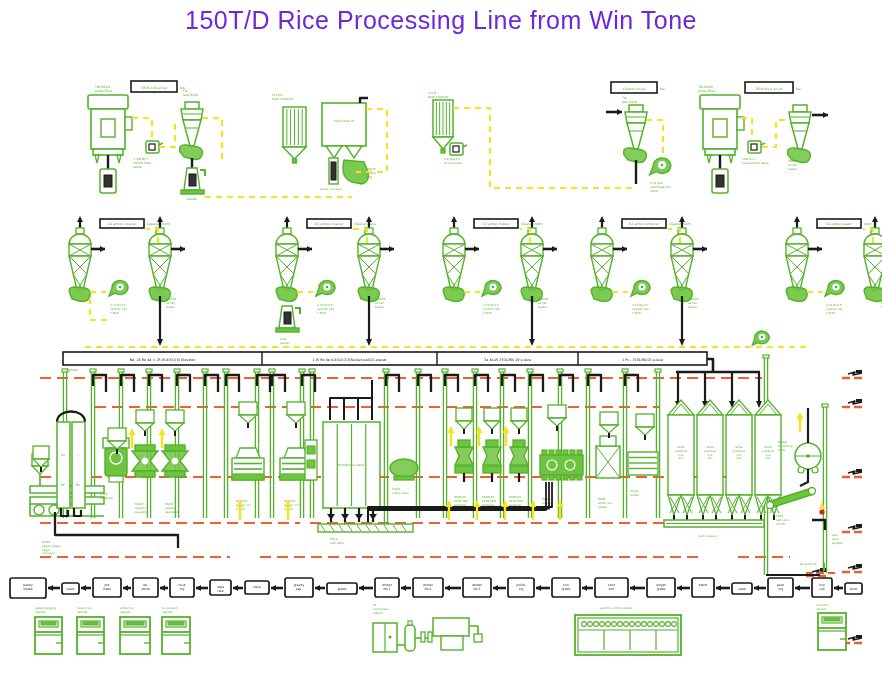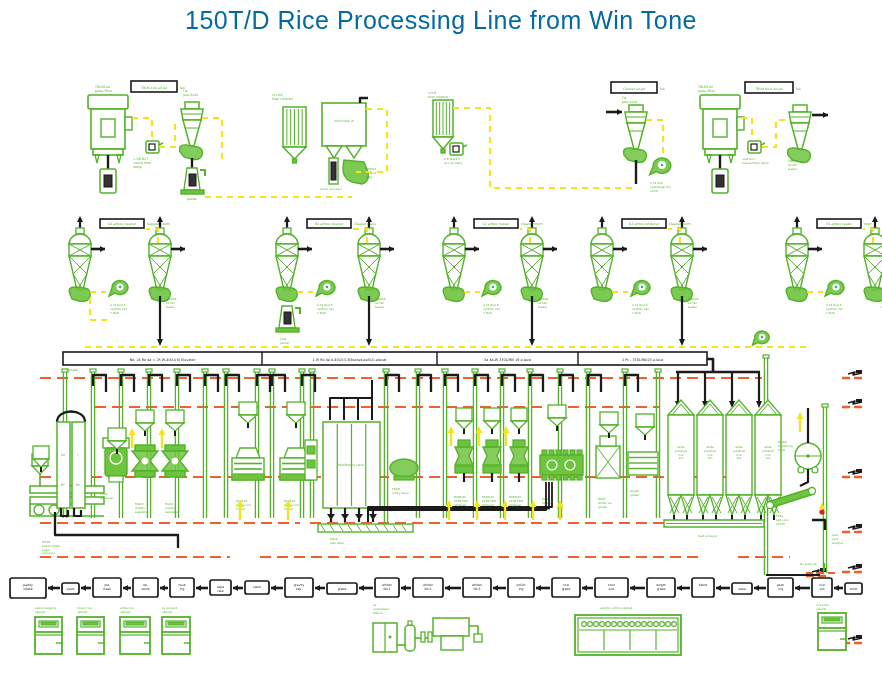--- a/index.html
+++ b/index.html
@@ -1,19 +1,19 @@
 <!DOCTYPE html>
 <html><head>
 <meta charset="utf-8">
 <style>
   html,body{margin:0;padding:0;background:#ffffff;}
   #stage{position:relative;width:882px;height:687px;background:#ffffff;overflow:hidden;
          font-family:"Liberation Sans","DejaVu Sans",sans-serif;}
   #title{position:absolute;top:6px;left:0;width:100%;text-align:center;
-         font-size:25px;font-weight:500;color:#0369a1;letter-spacing:.5px;}
+         font-size:25px;font-weight:500;color:#6d28d9;letter-spacing:.5px;}
   svg{position:absolute;left:0;top:0;}
   svg text{font-family:"DejaVu Sans","Liberation Sans",sans-serif;}
 </style>
 </head>
 <body>
 
 <div id="stage">
   <div id="title">150T/D Rice Processing Line from Win Tone</div>
   <svg id="cv" width="882" height="687" viewBox="0 0 882 687">
       <g>

